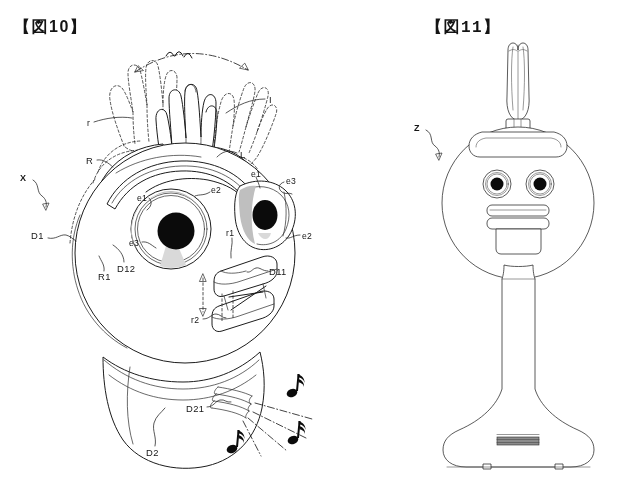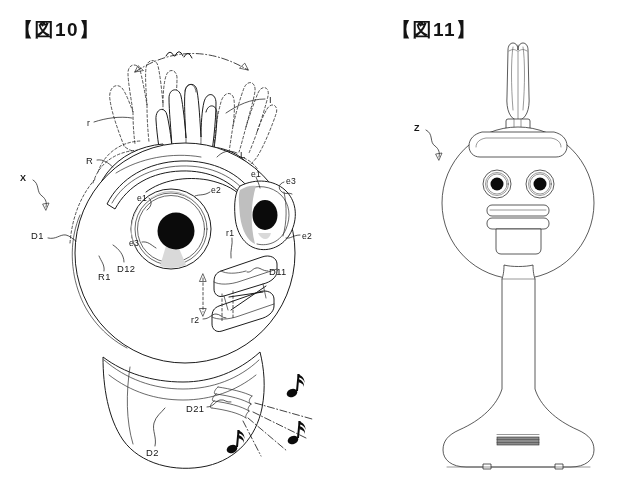--- a/index.html
+++ b/index.html
@@ -17,28 +17,28 @@
   }
   #sheet {
     position: relative;
     width: 638px;
     height: 491px;
     background: #ffffff;
   }
   .fig-label {
     position: absolute;
     font-family: "Liberation Sans", sans-serif;
-    font-size: 19px;
+    font-size: 16px;
     font-weight: bold;
     letter-spacing: 1.5px;
     color: #141414;
     white-space: nowrap;
   }
   #fig10-label { left: 14px; top: 17px; }
-  #fig11-label { left: 392px; top: 17px; }
+  #fig11-label { left: 426px; top: 17px; font-family: Liberation Mono, monospace; }
 
   .fig-svg {
     position: absolute;
     top: 0;
     left: 0;
   }
   svg text {
     font-family: "Liberation Sans", sans-serif;
     fill: #161616;
   }

